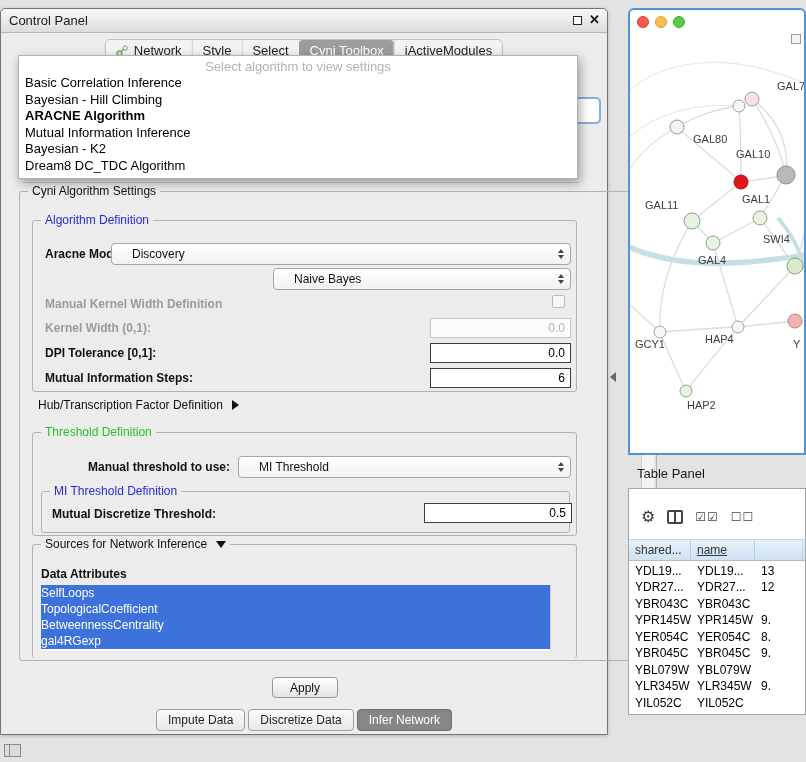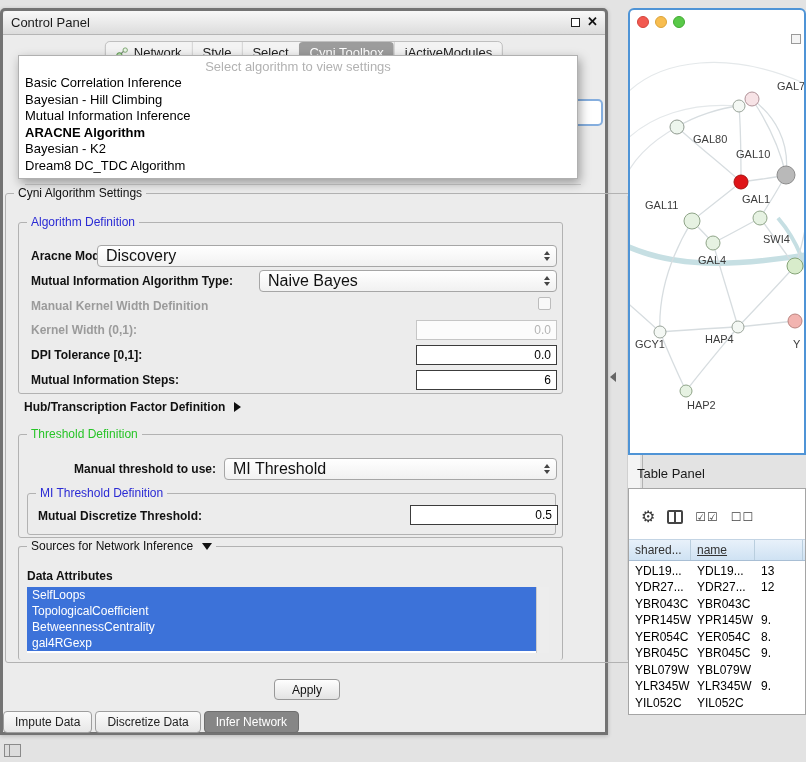--- a/index.html
+++ b/index.html
@@ -1,20 +1,20 @@
 <!DOCTYPE html>
 <html><head>
 <meta charset="utf-8">
 <style>
   *{box-sizing:border-box;margin:0;padding:0}
   html,body{width:806px;height:762px}
   body{background:#e3e3e3;font-family:"Liberation Sans",sans-serif;font-size:12px;position:relative;overflow:hidden;color:#111}
 
   
-  #cpWindow{position:absolute;left:0;top:8px;width:608px;height:727px;background:#ececec;border:3px solid #737373;border-radius:5px 5px 0 0;box-shadow:0 1px 4px rgba(0,0,0,.2)}
+  #cpWindow{position:absolute;left:0;top:8px;width:608px;height:727px;background:#ececec;border:1px solid #737373;border-radius:5px 5px 0 0;box-shadow:0 1px 4px rgba(0,0,0,.2)}
   .cp-titlebar{position:absolute;left:0;top:0;right:0;height:24px;background:linear-gradient(#f8f8f8,#dcdcdc);border-bottom:1px solid #b5b5b5;border-radius:5px 5px 0 0}
   .cp-title{position:absolute;left:8px;top:4px;font-size:13px;color:#1a1a1a}
   .win-btns{position:absolute;right:7px;top:5px;display:flex;gap:7px;align-items:center}
   .min-box{width:9px;height:9px;border:1.5px solid #222;display:inline-block;background:#fff}
   .close-x{font-size:13px;font-weight:bold;color:#111;line-height:12px}
 
   .tabstrip{position:absolute;top:30px;left:50%;transform:translateX(-50%);display:flex;align-items:stretch;background:#f3f3f3;border:1px solid #bfbfbf;border-radius:5px;height:23px;overflow:hidden;white-space:nowrap}
   .tab{display:flex;align-items:center;gap:5px;padding:0 10px;font-size:13px;color:#222;border-left:1px solid #d2d2d2;cursor:default}
   .tab:first-child{border-left:none}
   .tab.sel{background:#9c9c9c;color:#fff;border-radius:4px;border-left-color:transparent}
@@ -22,54 +22,54 @@
 
   .combo-remnant{position:absolute;left:566px;top:88px;width:34px;height:27px;background:#fff;border:2px solid #85aede;border-radius:5px;z-index:5}
   .faint-line{position:absolute;left:22px;top:173px;width:556px;height:1px;background:#cdcdcd}
 
   
   .group{position:absolute;border:1px solid #b2b2b2;border-radius:3px}
   .group-title{position:absolute;top:-8px;left:8px;background:#ececec;padding:0 4px;font-size:12px;color:#111;white-space:nowrap}
   .group-title.blue{color:#2a2ad4}
   .group-title.green{color:#27c427}
 
-  #settingsGroup{left:2px;top:182px;width:638px;height:470px}
+  #settingsGroup{left:18px;top:182px;width:638px;height:470px}
   .vtrack{position:absolute;top:2px;bottom:2px;right:2px;width:13px;background:#f4f4f4;border-left:1px solid #d0d0d0}
   .vthumb{position:absolute;top:3px;left:1px;width:9px;height:58px;background:linear-gradient(90deg,#d2d2d2,#b5b5b5);border:1px solid #a0a0a0;border-radius:5px}
 
   .lbl{position:absolute;font-weight:bold;font-size:12px;color:#111;white-space:nowrap}
   .lbl.dim{color:#9b9b9b}
 
   .combo{position:absolute;height:22px;background:linear-gradient(#ffffff,#f1f1f1);border:1px solid #a6a6a6;border-radius:4px;display:flex;align-items:center}
-  .combo-text{flex:1;padding-left:8px;font-size:16px;color:#111;overflow:hidden;white-space:nowrap}
+  .combo-text{flex:1;padding-left:20px;font-size:12px;color:#111;overflow:hidden;white-space:nowrap}
   .combo-arrows{width:16px;display:flex;flex-direction:column;align-items:center;gap:2px;padding-right:3px}
   .combo-arrows i{display:block;width:0;height:0;border-left:3.5px solid transparent;border-right:3.5px solid transparent}
   .combo-arrows .up{border-bottom:4px solid #444}
   .combo-arrows .dn{border-top:4px solid #444}
 
   .field{position:absolute;height:20px;border:1px solid #3c3c3c;background:#fff;font-size:12px;text-align:right;padding-right:5px;font-family:"Liberation Sans",sans-serif;color:#000;outline:none}
   .field.dim{border-color:#c6c6c6;color:#b4b4b4;background:#fcfcfc}
   .checkbox{position:absolute;width:13px;height:13px;border:1px solid #bcbcbc;background:#f8f8f8;border-radius:2px}
 
-  .hub-row{position:absolute;left:18px;top:206px;display:flex;align-items:center;gap:9px;font-weight:bold;font-size:12px;color:#111}
+  .hub-row{position:absolute;left:18px;top:206px;display:flex;align-items:center;gap:9px;font-weight:normal;font-size:12px;color:#111}
   .tri-right{width:0;height:0;border-top:5px solid transparent;border-bottom:5px solid transparent;border-left:7px solid #111}
   .tri-down{display:inline-block;width:0;height:0;border-left:5px solid transparent;border-right:5px solid transparent;border-top:7px solid #111;margin-left:6px;vertical-align:middle}
 
   #algDefGroup{left:12px;top:28px;width:545px;height:172px}
   #threshGroup{left:12px;top:240px;width:545px;height:104px}
   #miGroup{left:8px;top:58px;width:529px;height:42px}
   #sourcesGroup{left:12px;top:352px;width:545px;height:114px;border-bottom:none}
 
   .attr-list{position:absolute;left:8px;top:40px;width:509px;height:66px;background:#fff;overflow:hidden}
-  .attr-item{height:16px;line-height:16px;padding-left:5px;font-size:12px;color:#fff;background:#3c72d9;white-space:nowrap;overflow:hidden}
+  .attr-item{height:16px;line-height:16px;font-size:12px;color:#fff;background:#3c72d9;white-space:nowrap;overflow:hidden}
   .attr-scroll{position:absolute;left:517px;top:40px;width:13px;height:66px;background:#ededed;border-left:1px solid #ccc}
 
   .apply-btn{position:absolute;left:271px;top:668px;width:66px;height:21px;border:1px solid #989898;border-radius:4px;background:linear-gradient(#fefefe,#e3e3e3);font-size:12px;font-family:"Liberation Sans",sans-serif;color:#111}
 
-  .bottom-tabs{position:absolute;top:700px;left:0;right:0;display:flex;justify-content:flex-start;gap:3px}
+  .bottom-tabs{position:absolute;top:700px;left:0;right:0;display:flex;justify-content:center;gap:3px}
   .btab{padding:3px 11px;font-size:12px;border:1px solid #9e9e9e;border-radius:4px;background:linear-gradient(#fbfbfb,#e7e7e7);color:#222;cursor:default}
   .btab.sel{background:#868686;color:#fff;border-color:#6e6e6e}
 
   .splitter-arrow{position:absolute;left:610px;top:372px;width:0;height:0;border-top:5px solid transparent;border-bottom:5px solid transparent;border-right:6px solid #666}
 
   
   .algo-popup{position:absolute;left:18px;top:55px;width:560px;background:#fff;border:1px solid #b0b0b0;box-shadow:2px 4px 10px rgba(0,0,0,.35);z-index:60;padding:2px 0 4px}
   .popup-header{text-align:center;color:#b2b2b2;font-size:13px;height:17px;line-height:17px}
   .popup-item{font-size:13px;color:#000;padding:0 6px;height:16.5px;line-height:16.5px;white-space:nowrap}
   .popup-item.bold{font-weight:bold}
@@ -150,21 +150,20 @@
 
       <div class="lbl" style="left:12px;top:26px">Aracne Mode:</div>
       <div class="combo" style="left:78px;top:22px;width:460px">
         <span class="combo-text">Discovery</span>
         <span class="combo-arrows">
             <i class="up"></i>
             <i class="dn"></i>
           </span>
       </div>
 
-      <div class="lbl" style="left:12px;top:51px">Mutual Information Algorithm Type:</div>
       <div class="combo" style="left:240px;top:47px;width:298px">
         <span class="combo-text">Naive Bayes</span>
         <span class="combo-arrows">
             <i class="up"></i>
             <i class="dn"></i>
           </span>
       </div>
 
       <div class="lbl dim" style="left:12px;top:76px">Manual Kernel Width Definition</div>
       <span class="checkbox" style="left:519px;top:74px"></span>
@@ -359,18 +358,18 @@
     </div>
 </div>
 
 <div class="mini-panel-icon"></div>
 
 <div class="algo-popup">
   <div class="popup-header">Select algorithm to view settings</div>
   <div id="popupItems">
       <div class="popup-item">Basic Correlation Inference</div>
       <div class="popup-item">Bayesian - Hill Climbing</div>
+      <div class="popup-item bold">ARACNE Algorithm</div>
       <div class="popup-item">Mutual Information Inference</div>
-      <div class="popup-item bold">ARACNE Algorithm</div>
       <div class="popup-item">Bayesian - K2</div>
       <div class="popup-item">Dream8 DC_TDC Algorithm</div>
     </div>
 </div>
 
 </body></html>

